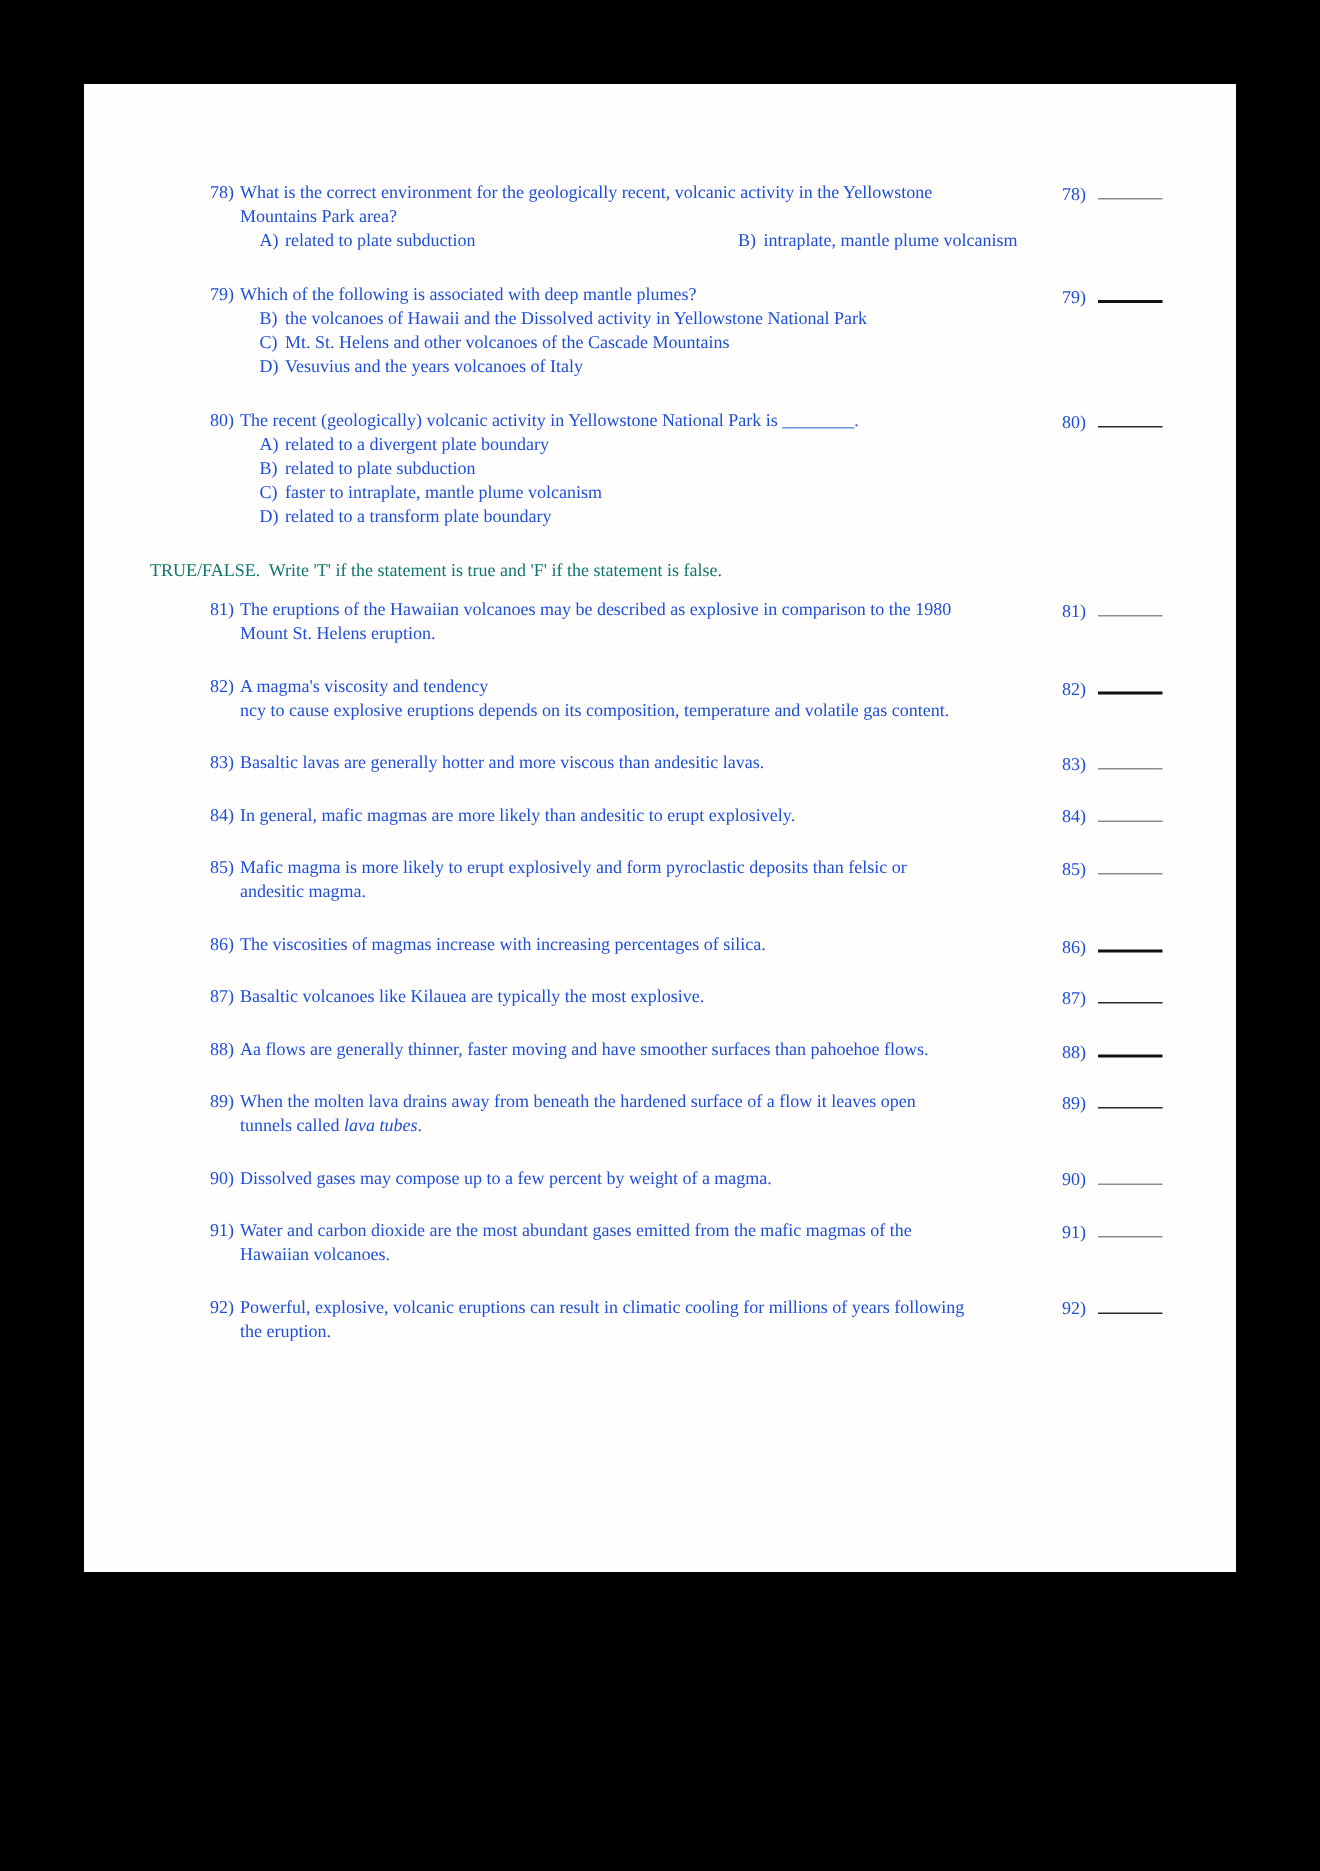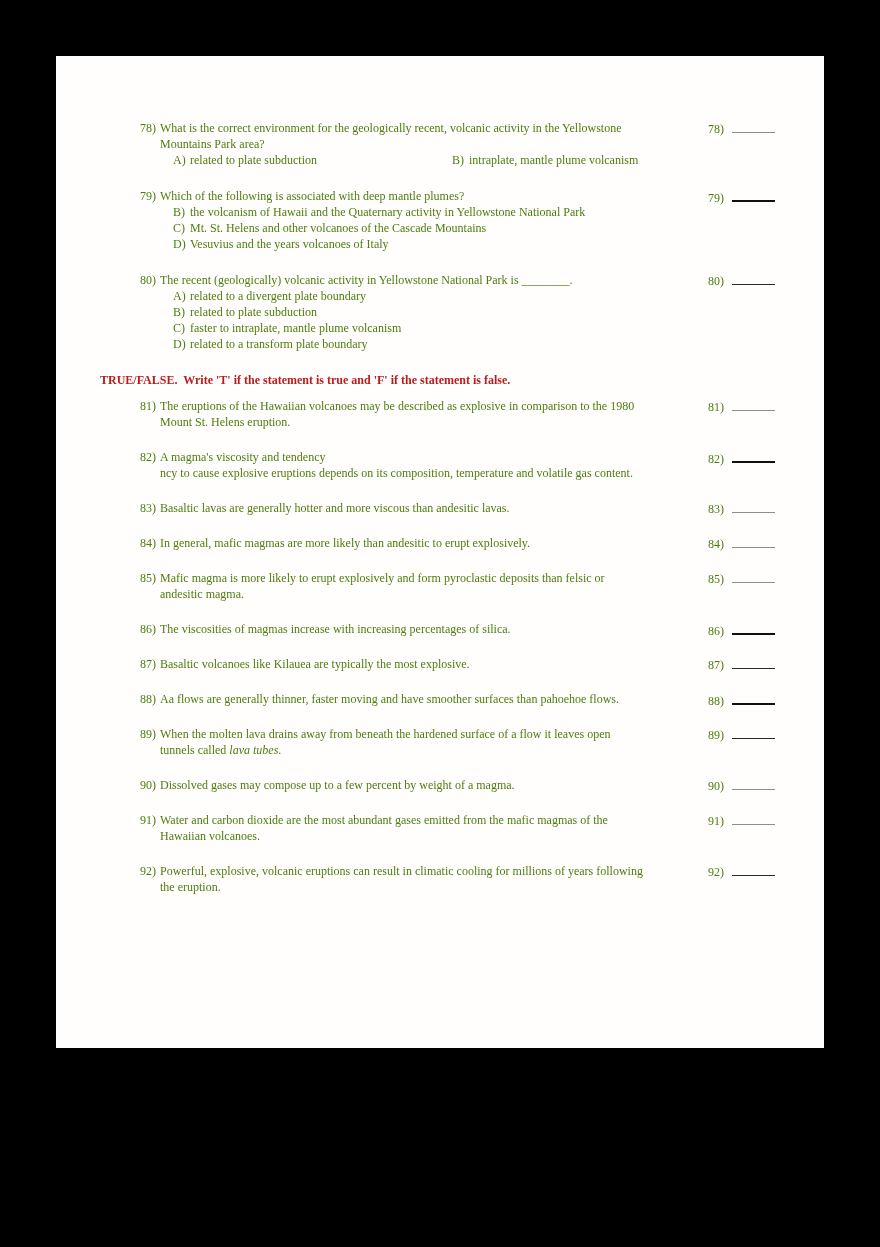--- a/index.html
+++ b/index.html
@@ -7,41 +7,41 @@
     width:880px;height:1247px;background:#000;position:relative;
     font-family:"Liberation Serif", serif;
   }
   .page{
     position:absolute;left:56px;top:56px;width:768px;height:992px;
     background:#fffefd;color:#1c1c1c;
   }
   .content{position:absolute;left:84px;top:64px;width:684px;}
   .q-block{
     position:relative;padding-left:20px;
-    font-size:12px;line-height:16px;color:#4d7c0f;
+    font-size:12px;line-height:16px;color:#1d4ed8;
   }
   .q-block.mc{margin-bottom:20px;}
   .q-block.tf{margin-bottom:19px;}
   .q-num{position:absolute;left:0;top:0;}
   .q-line{white-space:pre-wrap;}
   .it{font-style:italic;}
   .options{margin-left:13px;}
-  .opt-row{display:flex;}
+  .opt-row{display:flex;gap:40px;}
   .opt{white-space:nowrap;}
   .opt.col1{width:279px;flex:0 0 279px;}
   .opt-label{display:inline-block;min-width:17px;}
   .answer{position:absolute;left:568px;top:0;width:116px;white-space:nowrap;}
   .answer-num{display:inline-block;width:24px;}
   .blank{display:inline-block;width:43px;height:12px;vertical-align:baseline;}
   .blank.thin{border-bottom:1px solid #8d8d8d;}
   .blank.medium{border-bottom:1px solid #2a2a2a;}
   .blank.thick{border-bottom:2px solid #111;}
   .tf-header{
     margin:0 0 10px -40px;font-size:12px;line-height:16px;
-    font-weight:bold;color:#b91c1c;white-space:pre-wrap;
+    font-weight:normal;color:#0f766e;white-space:pre-wrap;
   }
 </style>
 </head>
 <body>
 
 <div class="page">
   <div class="content">
     <section id="mc-section">
         <div class="q-block mc">
           <span class="q-num">78)</span>
@@ -52,21 +52,21 @@
               <div class="opt col1"><span class="opt-label">A)</span><span>related to plate subduction</span></div>
               <div class="opt"><span class="opt-label">B)</span><span>intraplate, mantle plume volcanism</span></div>
             </div>
           </div>
           <div class="answer"><span class="answer-num">78)</span><span class="blank thin"></span></div>
         </div>
         <div class="q-block mc">
           <span class="q-num">79)</span>
           <div class="q-line">Which of the following is associated with deep mantle plumes?</div>
           <div class="options">
-            <div class="opt"><span class="opt-label">B)</span><span>the volcanism of Hawaii and the Quaternary activity in Yellowstone National Park</span></div>
+            <div class="opt"><span class="opt-label">B)</span><span>the volcanoes of Hawaii and the Dissolved activity in Yellowstone National Park</span></div>
             <div class="opt"><span class="opt-label">C)</span><span>Mt. St. Helens and other volcanoes of the Cascade Mountains</span></div>
             <div class="opt"><span class="opt-label">D)</span><span>Vesuvius and the years volcanoes of Italy</span></div>
           </div>
           <div class="answer"><span class="answer-num">79)</span><span class="blank thick"></span></div>
         </div>
         <div class="q-block mc">
           <span class="q-num">80)</span>
           <div class="q-line">The recent (geologically) volcanic activity in Yellowstone National Park is ________.</div>
           <div class="options">
             <div class="opt"><span class="opt-label">A)</span><span>related to a divergent plate boundary</span></div>

